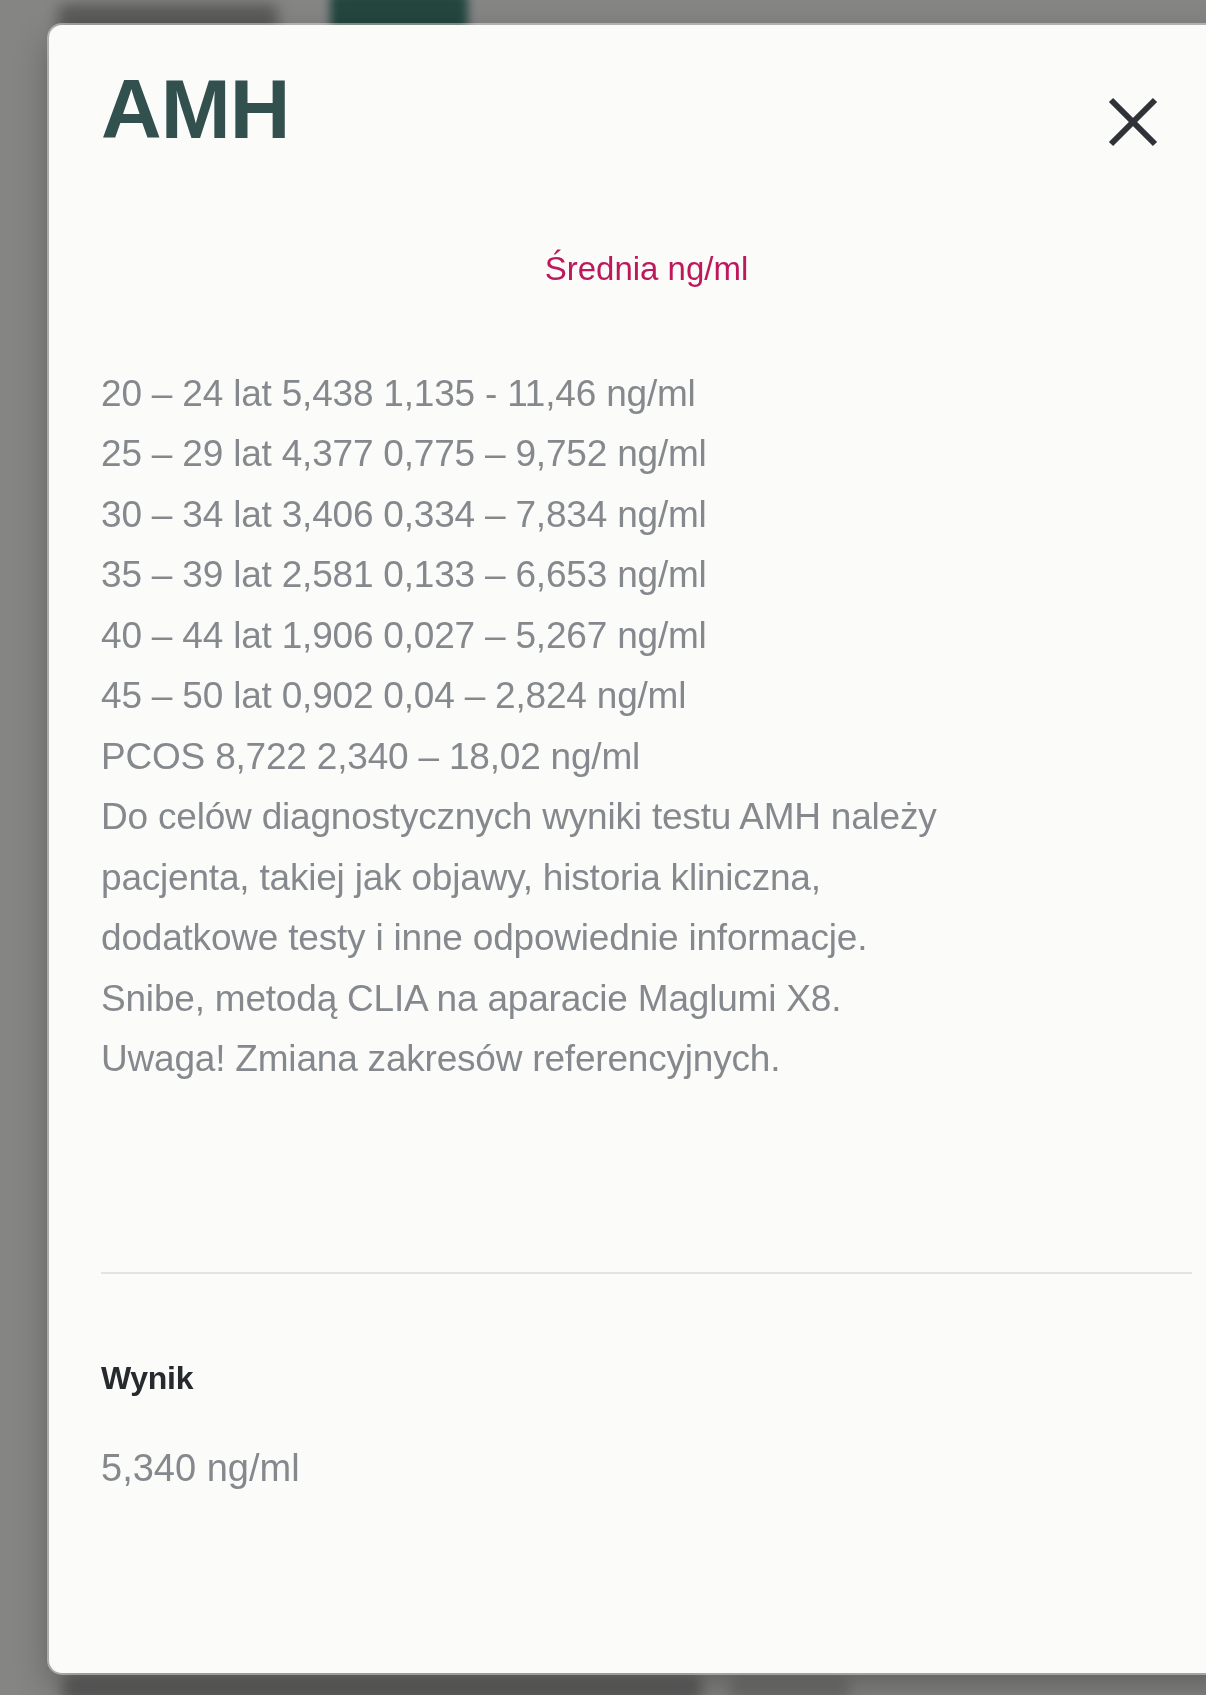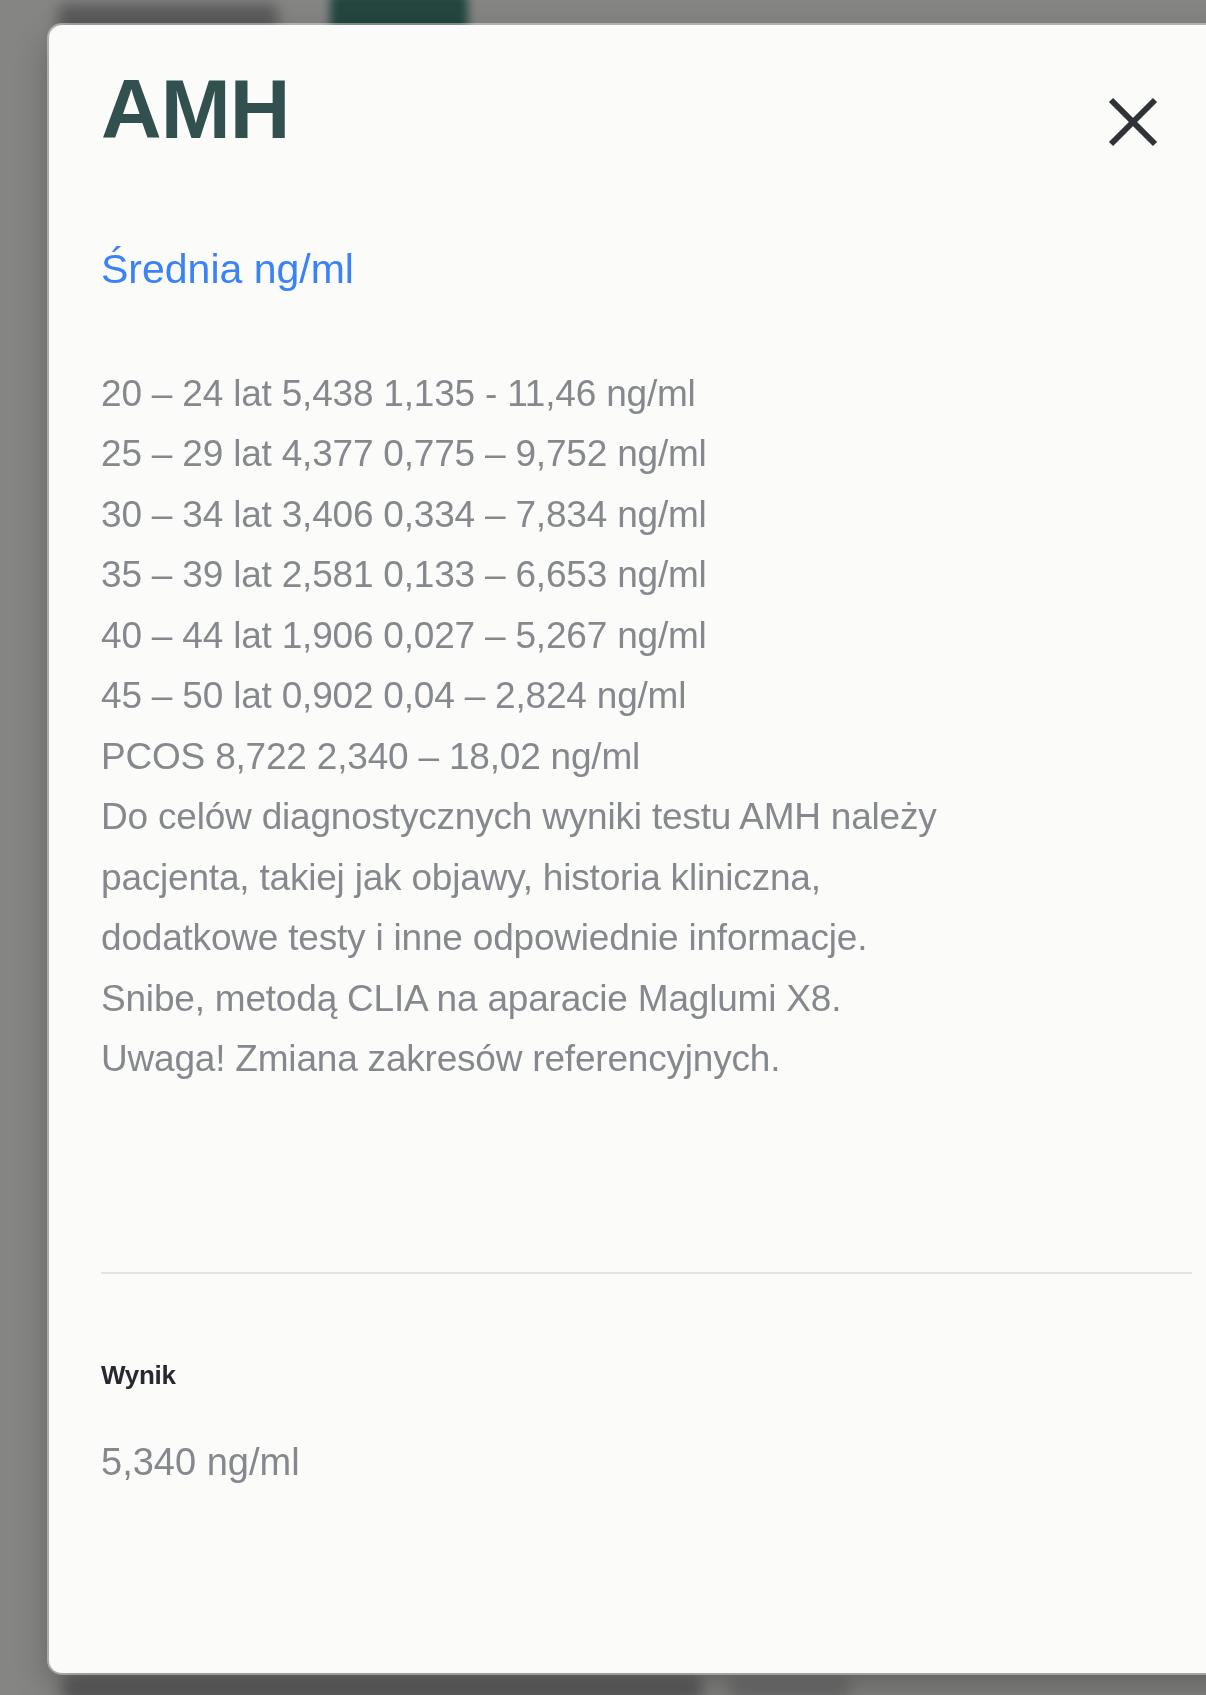--- a/index.html
+++ b/index.html
@@ -27,32 +27,32 @@
   .modal-header{display:flex;justify-content:space-between;align-items:flex-start;margin-top:36px;}
   .modal-title{
     font-size:84px;line-height:1.15;font-weight:700;color:#31504e;letter-spacing:-1px;
   }
   .close-btn{
     width:58px;height:58px;margin:32px 30px 0 0;padding:0;border:none;background:transparent;
     cursor:pointer;display:flex;align-items:center;justify-content:center;
   }
   .close-btn svg{display:block;}
 
-  .intro{margin-top:90px;font-size:41px;line-height:42px;color:#3b82f6;}
+  .intro{margin-top:90px;font-size:33px;line-height:42px;color:#be185d;text-align:center;}
 
   .body-text{margin-top:74px;font-size:37px;line-height:60.5px;color:#85898e;letter-spacing:-0.2px;}
   .body-line{white-space:nowrap;}
 
   .divider{height:2px;background:#e4e4e2;margin-top:182px;}
 
   .results-header{display:flex;align-items:center;margin-top:86px;}
   .results-values{display:flex;align-items:flex-start;margin-top:50px;flex-direction:column;}
   .col-result{width:348px;flex:0 0 348px;}
   .col-range{flex:1;display:flex;align-items:center;}
-  .results-header .label{font-size:26px;font-weight:700;color:#26292d;letter-spacing:-0.3px;}
+  .results-header .label{font-size:32px;font-weight:700;color:#26292d;letter-spacing:-0.3px;}
   .results-values .value{font-size:38px;color:#85898e;}
   .help-badge{
     width:46px;height:46px;border-radius:50%;background:#76797d;margin-left:18px;
     display:inline-flex;align-items:center;justify-content:center;
     color:#fbfbf9;font-size:28px;font-weight:700;cursor:pointer;border:none;padding:0;
     transform:translateY(-1px);
   }
 </style>
 </head>
 <body>

